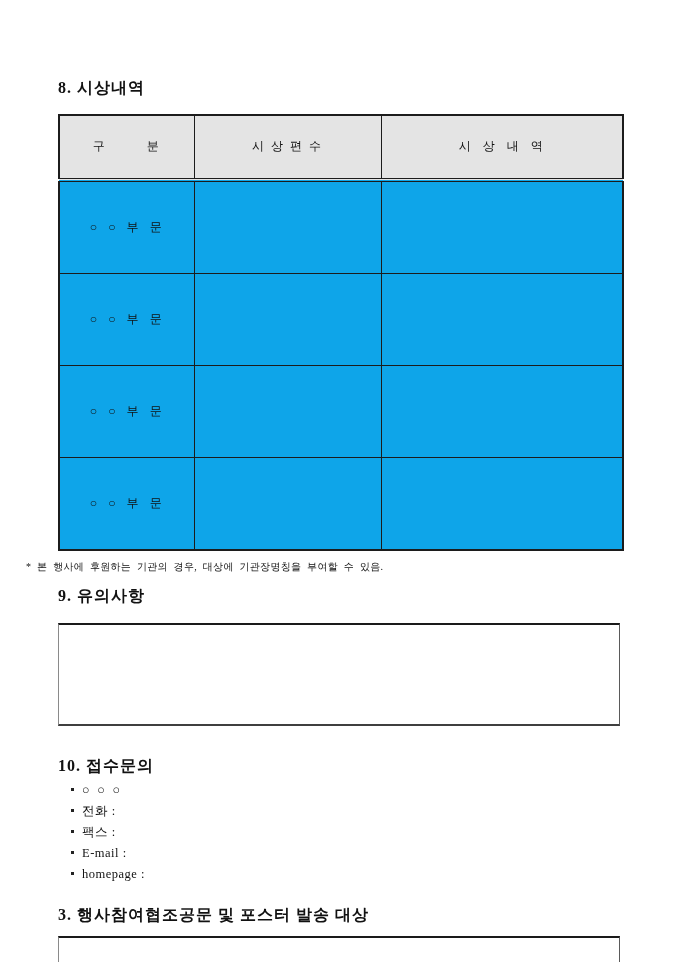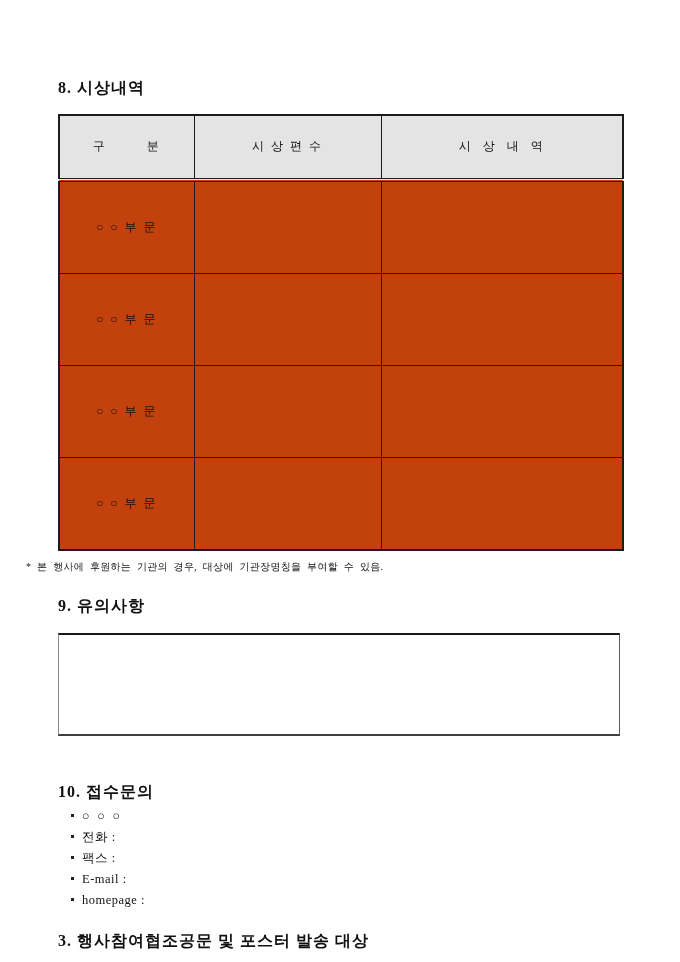--- a/index.html
+++ b/index.html
@@ -38,21 +38,21 @@
     white-space: pre;
     padding: 16px;
   }
   table.award-table thead th {
     background: #e4e4e4;
     height: 30px;
     font-weight: 400;
     letter-spacing: 2px;
     border-bottom: 4px double #1c1c1c;
   }
-  table.award-table tbody td { height: 59px; background: #c2410c; }
+  table.award-table tbody td { height: 59px; background: #0ea5e9; font-family: Liberation Mono, monospace; }
   table.award-table td.cat { letter-spacing: 2px; }
   
   .footnote {
     margin: 9px 0 0 26px;
     font-size: 10px;
     letter-spacing: 0.3px;
     word-spacing: 3px;
     white-space: pre;
   }
   
@@ -61,22 +61,22 @@
     width: 560px;
     box-sizing: content-box;
     background: #ffffff;
     border-top: 2px solid #1a1a1a;
     border-left: 1px solid #8a8a8a;
     border-right: 1px solid #5a5a5a;
     border-bottom: 2px solid #3f3f3f;
   }
   .box-notes   { margin-top: 19px; height: 99px; }
   .box-mailing { margin-top: 13px; height: 101px; }
-  .gap-9  { margin-top: 23px; }
-  .gap-10 { margin-top: 47px; }
+  .gap-9  { margin-top: 13px; }
+  .gap-10 { margin-top: 31px; }
   .gap-11 { margin-top: 25px; }
   
   .contact-list {
     list-style: none;
     margin: 8px 0 0 71px;
     padding: 0;
   }
   .contact-list li {
     font-size: 12.5px;
     line-height: 14px;

